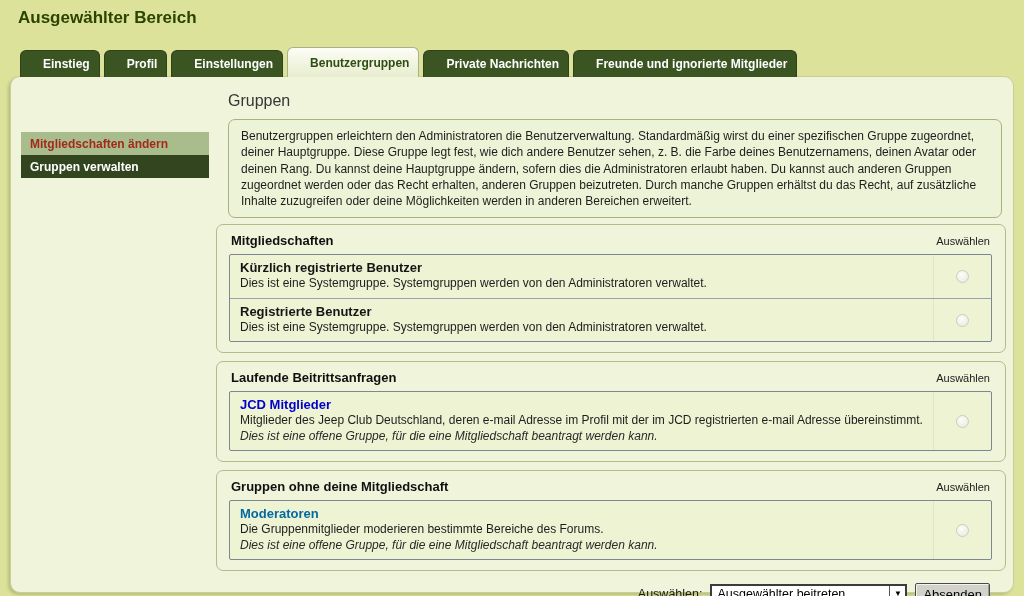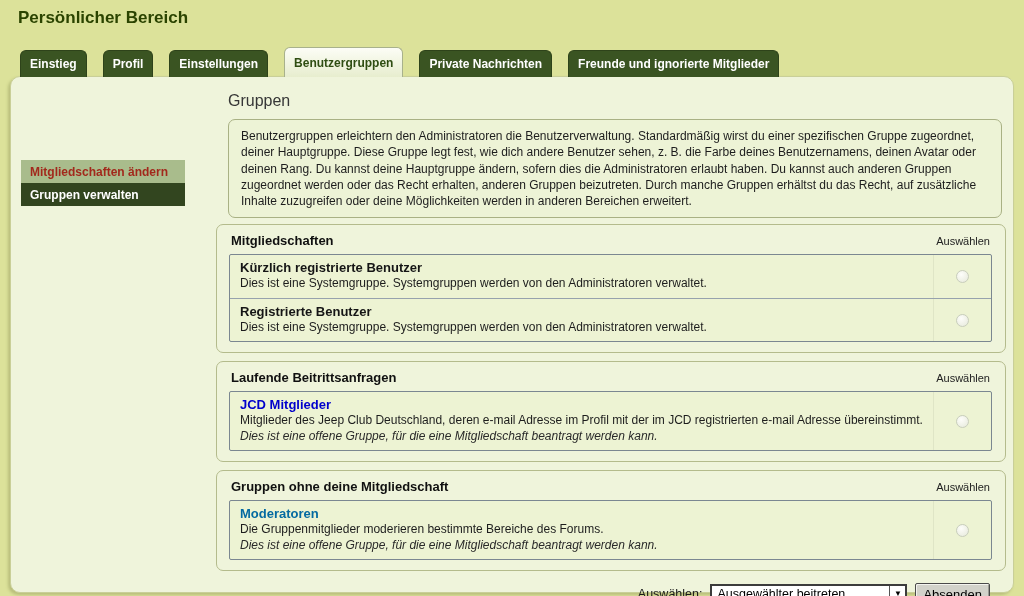--- a/index.html
+++ b/index.html
@@ -18,23 +18,23 @@
   
   .tabs {
     display: flex; align-items: flex-end;
     margin: 19px 0 0 20px;
     position: relative; z-index: 2;
   }
   .tab {
     background: #3a5422;
     color: #ffffff;
     font-size: 12px; font-weight: bold;
-    padding: 6px 9px 6px 9px;
+    padding: 6px 9px 6px 22px;
     border-radius: 6px 6px 0 0;
-    margin-right: 16px;
+    margin-right: 4px;
     border: 1px solid #2e431a;
     border-bottom: none;
     cursor: pointer;
     white-space: nowrap;
   }
   .tab.active {
     background: linear-gradient(#fcfdf6, #e7edce);
     color: #2f4d12;
     border: 1px solid #a8b18c;
     border-bottom: none;
@@ -48,22 +48,21 @@
     background: #eff4db;
     border: 1px solid #c9cf98;
     border-radius: 10px;
     box-shadow: -2px 2px 3px rgba(120,125,70,0.35);
     z-index: 1;
   }
   
   .sidebar {
     position: absolute;
     left: 10px; top: 55px;
-    width: 164px;
-    margin-top: 28px;
+    width: 188px;
   }
   .sidebar-item {
     display: block;
     font-size: 12px; font-weight: bold;
     padding: 5px 8px 4px 9px;
     cursor: pointer;
   }
   .sidebar-item.active { background: #a9bc8c; color: #a2291c; }
   .sidebar-item.normal { background: #32451f; color: #ffffff; }
   
@@ -161,21 +160,21 @@
     background: #d2d2ca;
     border: 1px solid #4a4a4a;
     box-shadow: inset 1px 1px 0 #f3f3ee, inset -1px -1px 0 #9a9a92;
     border-radius: 2px;
     cursor: pointer;
   }
 </style>
 </head>
 <body>
 
-<h1 class="page-title">Persönlicher Bereich</h1>
+<h1 class="page-title">Ausgewählter Bereich</h1>
 
 <div class="tabs">
   <div class="tab">Einstieg</div>
   <div class="tab">Profil</div>
   <div class="tab">Einstellungen</div>
   <div class="tab active">Benutzergruppen</div>
   <div class="tab">Private Nachrichten</div>
   <div class="tab">Freunde und ignorierte Mitglieder</div>
 </div>
 

